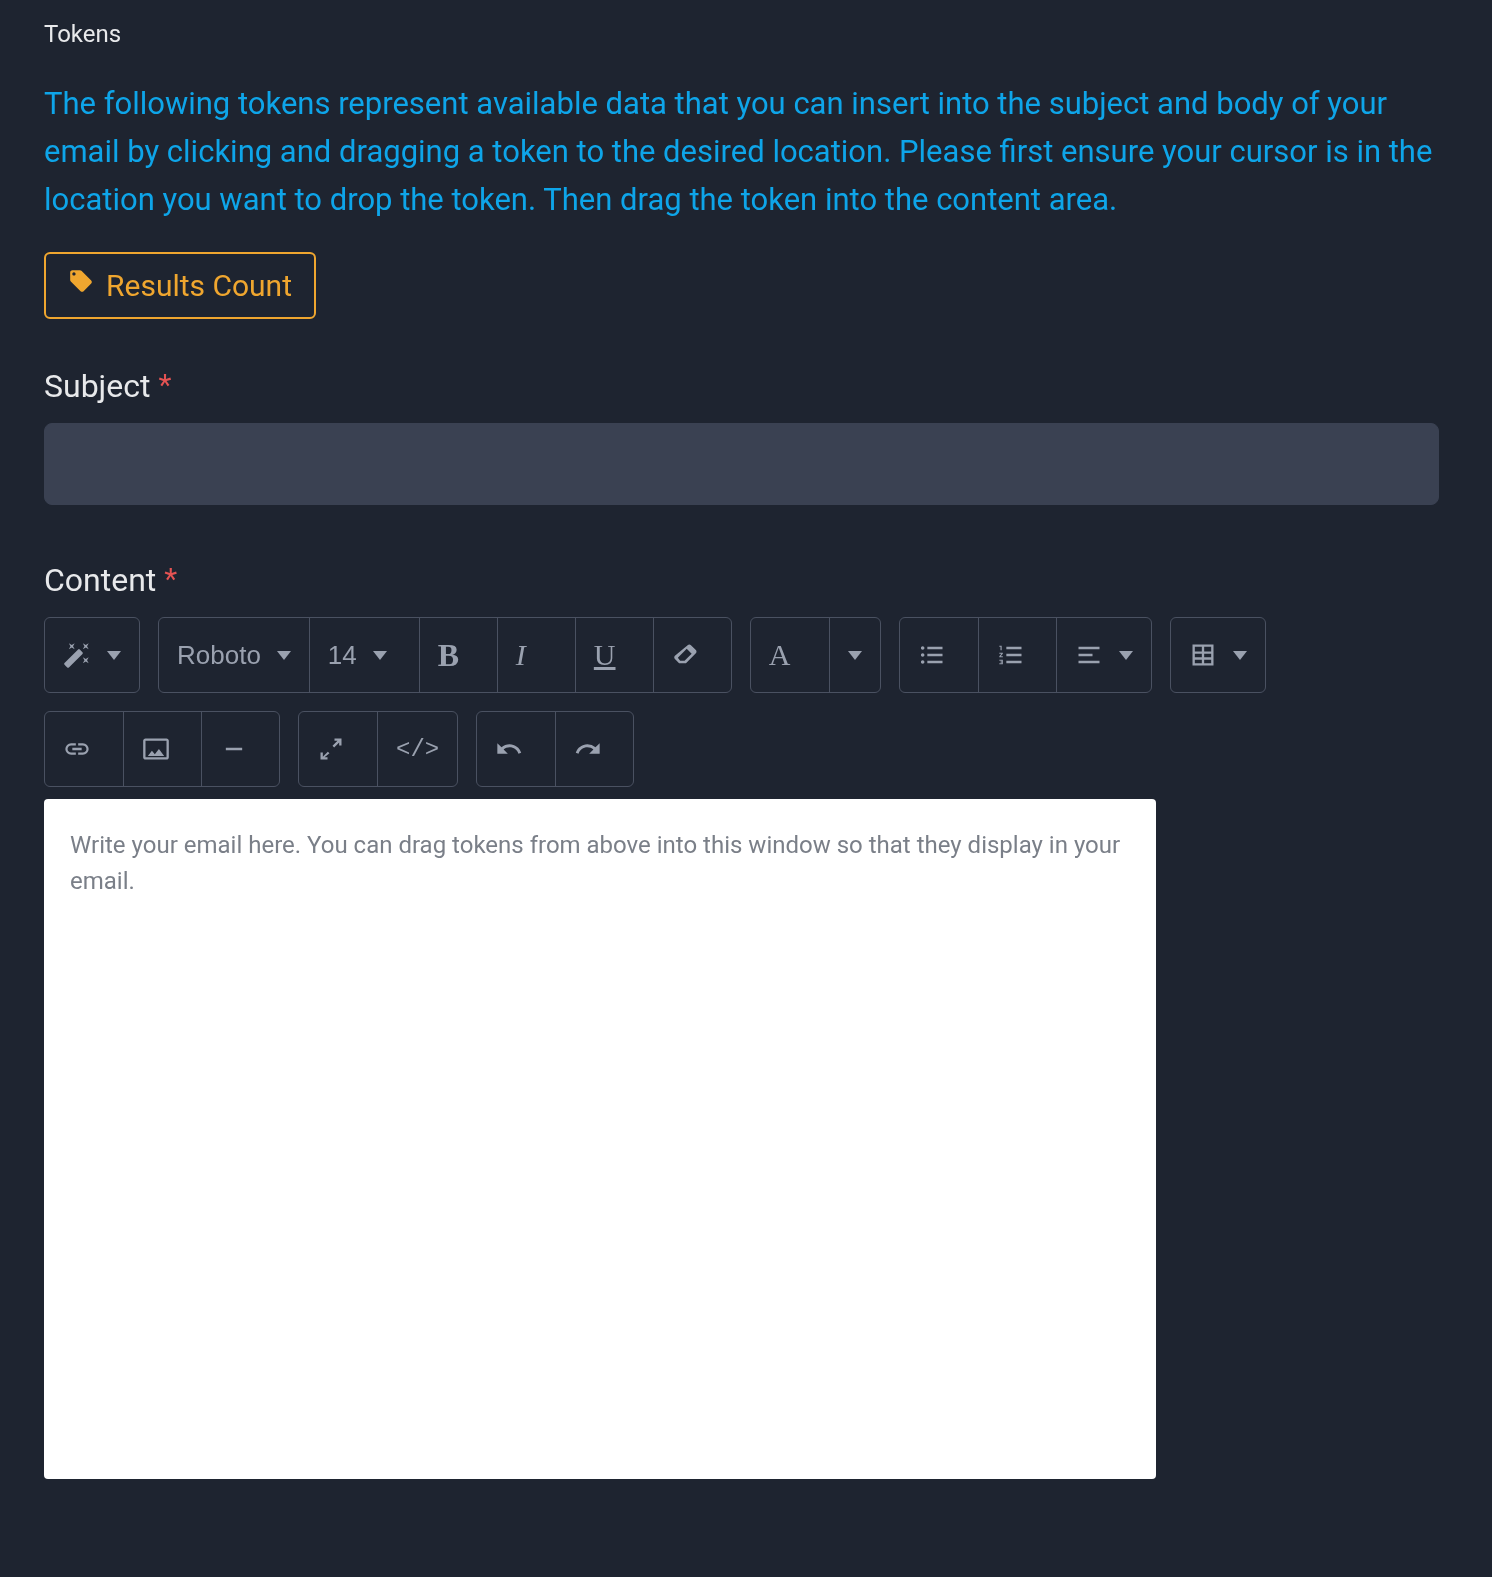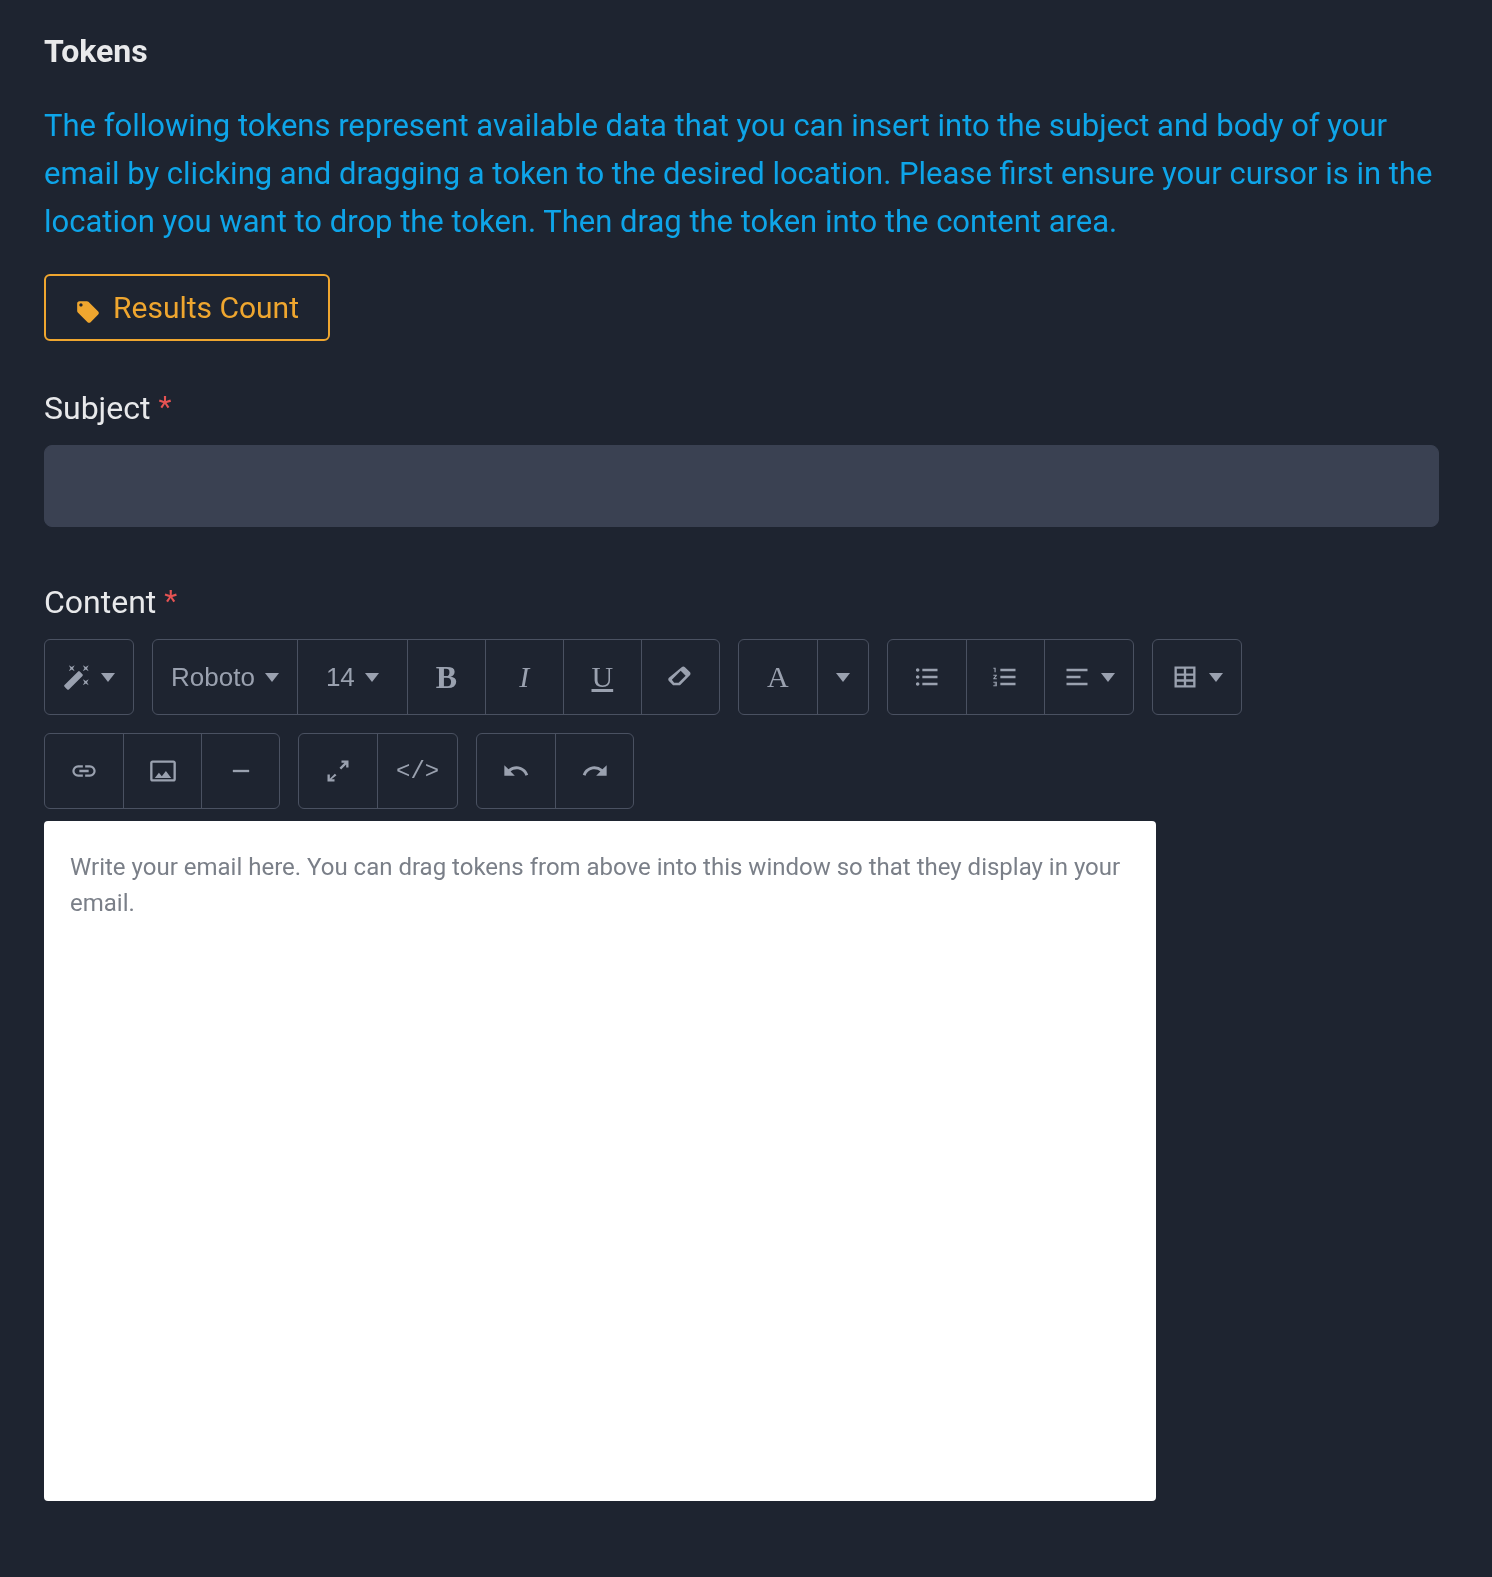--- a/index.html
+++ b/index.html
@@ -6,46 +6,45 @@
   body {
     background: #1e2430;
     color: #d8dbe0;
     font-family: -apple-system, BlinkMacSystemFont, "Segoe UI", Roboto, Arial, sans-serif;
     padding: 20px 44px;
     width: 1492px;
     font-size: 28px;
   }
   .section-heading {
     color: #e8e9eb;
-    font-size: 32px;
-    font-weight: 700;
+    font-size: 24px;
+    font-weight: 400;
     margin-bottom: 18px;
-    margin-top: 12px;
   }
   .section-desc {
     color: #0ea5e9;
     font-size: 31px;
     line-height: 1.55;
     margin-bottom: 28px;
     max-width: 1400px;
     margin-top: 32px;
   }
   .token-row {
     display: flex;
     gap: 18px;
     margin-bottom: 48px;
   }
   .token-pill {
     border: 2px solid #efa62f;
     color: #efa62f;
     border-radius: 6px;
-    padding: 14px 29px;
+    padding: 14px 22px;
     font-size: 30px;
     display: inline-flex;
-    align-items: flex-end;
+    align-items: flex-start;
     gap: 12px;
     cursor: grab;
     background: transparent;
   }
   .tag-icon {
     width: 26px; height: 26px;
     fill: #efa62f;
   }
   .field-label {
     color: #e8e9eb;
@@ -88,27 +87,26 @@
     border-radius: 6px;
     overflow: hidden;
     background: #1e2430;
   }
   .tbtn {
     height: 74px;
     min-width: 78px;
     padding: 0 18px;
     display: inline-flex;
     align-items: center;
-    justify-content: center;
     border: none;
     background: transparent;
     color: #9aa1af;
     cursor: pointer;
     font-size: 26px;
-    gap: 10px;
+    gap: 16px;
   }
   .tbtn + .tbtn { border-left: 1px solid #4a5161; }
   .tbtn .caret {
     width: 0; height: 0;
     border-left: 7px solid transparent;
     border-right: 7px solid transparent;
     border-top: 9px solid #9aa1af;
   }
   .tbtn.wide { min-width: 140px; }
   .tbtn svg { width: 28px; height: 28px; fill: #9aa1af; }

